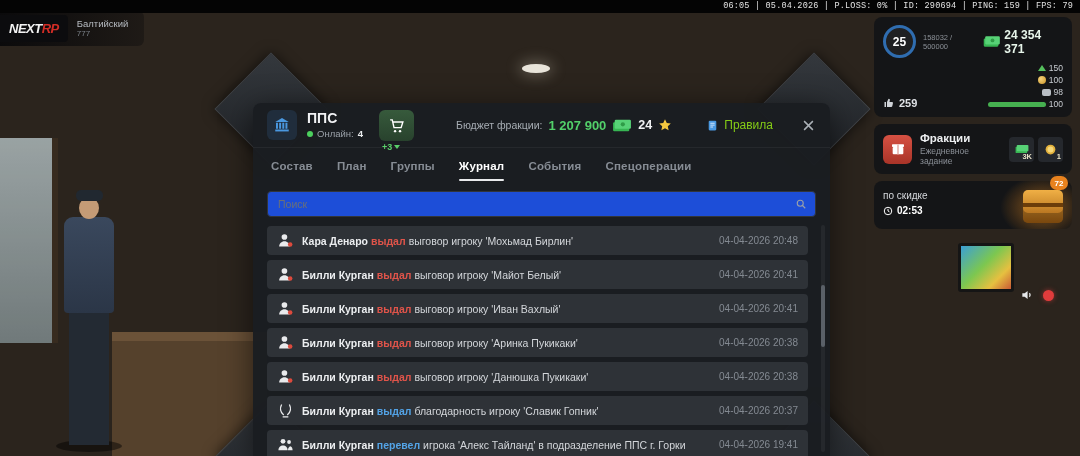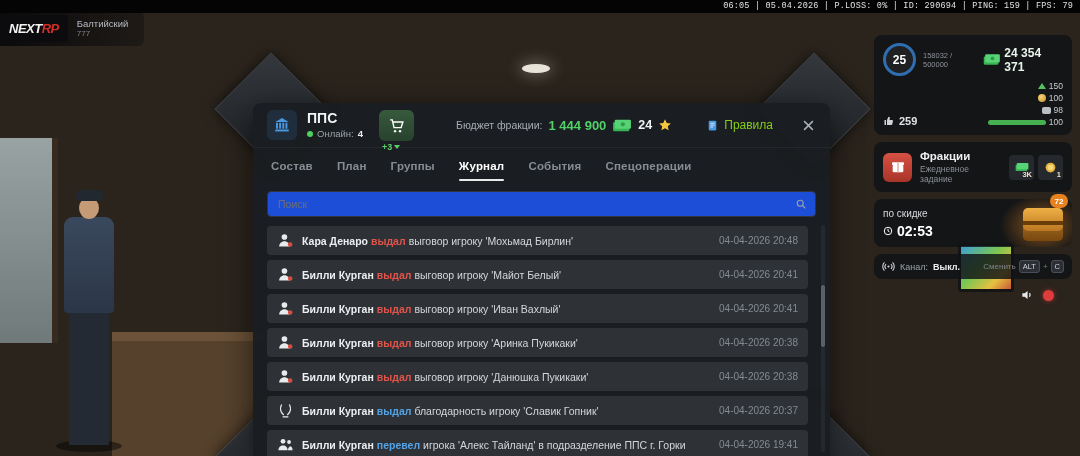--- a/index.html
+++ b/index.html
@@ -38,21 +38,21 @@
   .server-logo{position:absolute;left:0;top:11px;display:flex;align-items:center;gap:9px;z-index:5;
     background:linear-gradient(90deg,rgba(8,8,10,.92),rgba(8,8,10,.35));padding:4px 16px 4px 0;border-radius:0 6px 6px 0;}
   .logo-box{background:#0c0c0e;padding:6px 9px;border-radius:0 4px 4px 0;font-style:italic;font-weight:bold;
     font-size:13px;letter-spacing:-.5px;}
   .logo-box .ln{color:#f2f2f2;}
   .logo-box .lr{color:#d22d26;}
   .srv-name{color:#b7bcc2;font-size:9.5px;line-height:1.25;}
   .srv-num{color:#7c8289;font-size:8px;}
 
   
-  .hud{position:absolute;right:8px;top:35px;width:198px;display:flex;flex-direction:column;gap:7px;z-index:5;}
+  .hud{position:absolute;right:8px;top:17px;width:198px;display:flex;flex-direction:column;gap:7px;z-index:5;}
   .hblock{background:rgba(16,18,22,.82);border-radius:8px;padding:8px 9px;box-sizing:border-box;color:#dfe2e6;}
   .b1-top{display:flex;align-items:center;gap:7px;}
   .lvl{width:33px;height:33px;border-radius:50%;border:3px solid #2f6db0;box-sizing:border-box;flex:0 0 33px;
     display:flex;align-items:center;justify-content:center;font-weight:bold;font-size:12px;color:#fff;background:rgba(255,255,255,.05);}
   .xp{font-size:7.5px;color:#8b9097;width:54px;line-height:1.2;}
   .money{margin-left:auto;display:flex;align-items:center;gap:4px;font-weight:bold;font-size:12px;color:#e7f5ea;}
   .b1-bot{display:flex;margin-top:5px;align-items:flex-end;}
   .likes{display:flex;align-items:center;gap:4px;font-size:11px;font-weight:bold;color:#dfe2e6;}
   .ministats{margin-left:auto;display:flex;flex-direction:column;gap:2px;align-items:flex-end;}
   .mrow{display:flex;align-items:center;gap:3px;font-size:8.5px;color:#c8ccd1;}
@@ -68,21 +68,21 @@
   .fx-t1{font-size:11.5px;font-weight:bold;color:#eceef0;}
   .fx-t2{font-size:8.5px;color:#8b9097;margin-top:2px;}
   .fx-slots{margin-left:auto;display:flex;gap:4px;}
   .slot{position:relative;width:25px;height:25px;border-radius:4px;background:#25282d;display:flex;align-items:center;justify-content:center;}
   .slot b{position:absolute;right:2px;bottom:1px;font-size:7.5px;color:#e9e2c8;}
   
   .cases{position:relative;min-height:48px;background:
       radial-gradient(60px 45px at 85% 55%,rgba(235,140,30,.55),rgba(0,0,0,0) 70%),rgba(16,18,22,.82);}
   .cs-t1{font-size:12px;font-weight:bold;color:#f2f3f5;}
   .cs-t2{font-size:10px;color:#d6d9dd;margin-top:1px;}
-  .cs-timer{display:flex;align-items:center;gap:4px;margin-top:4px;font-size:14px;font-weight:bold;color:#fff;}
+  .cs-timer{display:flex;align-items:center;gap:4px;margin-top:4px;font-size:10px;font-weight:bold;color:#fff;}
   .chest{position:absolute;right:9px;top:9px;width:40px;height:33px;border-radius:5px;
     background:linear-gradient(180deg,#f0b045,#a35f12);box-shadow:inset 0 -10px 0 rgba(0,0,0,.25);}
   .chest i{position:absolute;left:0;top:13px;width:100%;height:4px;background:#6b3d0a;display:block;}
   .cs-badge{position:absolute;right:4px;top:-5px;min-width:14px;height:14px;border-radius:8px;background:#e8821e;
     color:#fff;font-size:8px;font-weight:bold;display:flex;align-items:center;justify-content:center;padding:0 2px;}
   
   .voice{display:flex;align-items:center;gap:5px;font-size:9px;padding:6px 8px;}
   .v-label{color:#9aa0a8;}
   .v-state{color:#eceef0;font-weight:bold;}
   .v-right{margin-left:auto;display:flex;align-items:center;gap:3px;color:#7d838a;font-size:8px;}
@@ -268,37 +268,20 @@
             <path d="M12 7v5l3.5 2"></path>
           </svg>
         <span>02:53</span>
       </div>
       <div class="chest">
           <i></i>
         </div>
       <div class="cs-badge">72</div>
     </div>
 
-    <div class="hblock voice">
-      <svg width="13" height="13" viewBox="0 0 24 24" fill="none" stroke="#cfd3d8" stroke-width="2">
-          <circle cx="12" cy="12" r="2" fill="#cfd3d8" stroke="none"></circle>
-          <path d="M7.5 16.5a6.4 6.4 0 0 1 0-9"></path>
-          <path d="M16.5 7.5a6.4 6.4 0 0 1 0 9"></path>
-          <path d="M4.5 19.5a10.6 10.6 0 0 1 0-15"></path>
-          <path d="M19.5 4.5a10.6 10.6 0 0 1 0 15"></path>
-        </svg>
-      <span class="v-label">Канал:</span>
-      <span class="v-state">Выкл.</span>
-      <span class="v-right">
-        <span>Сменить</span>
-        <span class="kbd">ALT</span>
-        <span>+</span>
-        <span class="kbd">C</span>
-      </span>
-    </div>
   </div>
 
   <div class="tv"></div>
   <div class="extra-icons">
     <svg width="14" height="14" viewBox="0 0 24 24" fill="#e6e8ea">
         <path d="M4 9v6h4l5 4V5L8 9z"></path>
         <path d="M16 9a4.5 4.5 0 0 1 0 6" fill="none" stroke="#e6e8ea" stroke-width="2"></path>
       </svg>
     <span class="red-dot"></span>
   </div>
@@ -332,21 +315,21 @@
         <svg width="17" height="17" viewBox="0 0 24 24" fill="none" stroke="#fff" stroke-width="2">
             <path d="M3 4h3l2.5 11h10l2.5-8H7"></path>
             <circle cx="10" cy="20" r="1.7" fill="#fff" stroke="none"></circle>
             <circle cx="17" cy="20" r="1.7" fill="#fff" stroke="none"></circle>
           </svg>
         <span class="cart-badge">+3</span>
       </div>
       <div class="spacer"></div>
       <div class="budget">
         <span class="bud-label">Бюджет фракции:</span>
-        <span class="bud-money">1 444 900</span>
+        <span class="bud-money">1 207 900</span>
         <svg width="20" height="13" viewBox="0 0 24 16">
             <rect x="1" y="4" width="20" height="11" rx="1.5" fill="#37b553"></rect>
             <rect x="3" y="1" width="20" height="11" rx="1.5" fill="#57d276"></rect>
             <circle cx="13" cy="6.5" r="2.6" fill="#2f9c47"></circle>
           </svg>
         <span class="bud-stars">24</span>
         <svg width="14" height="14" viewBox="0 0 24 24" fill="#f3c73f">
             <path d="M12 2l3 6.6 7 .8-5.2 4.8 1.4 7L12 17.6 5.8 21.2l1.4-7L2 9.4l7-.8z"></path>
           </svg>
       </div>

